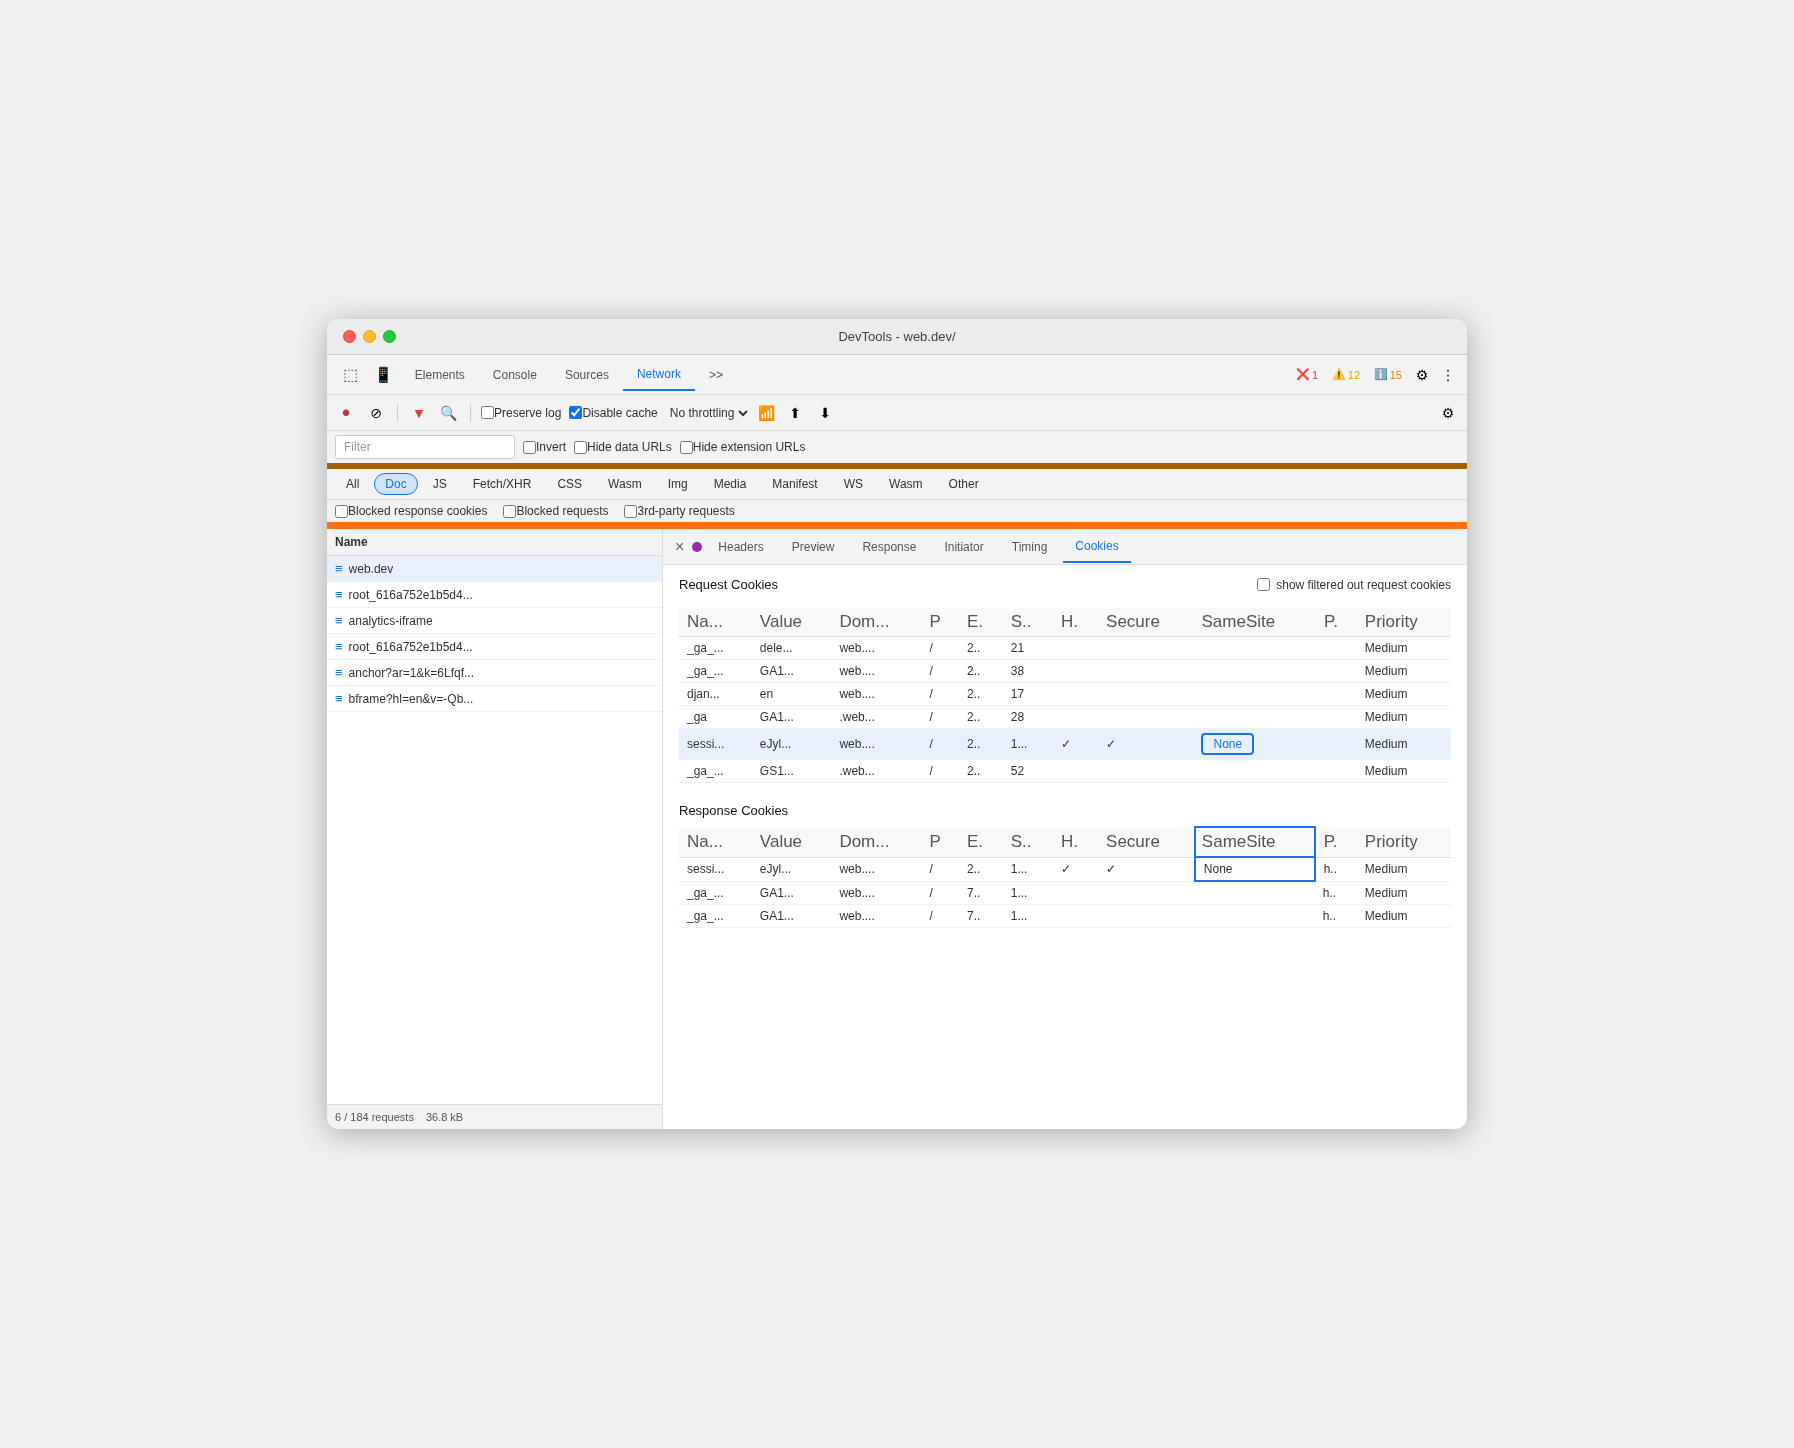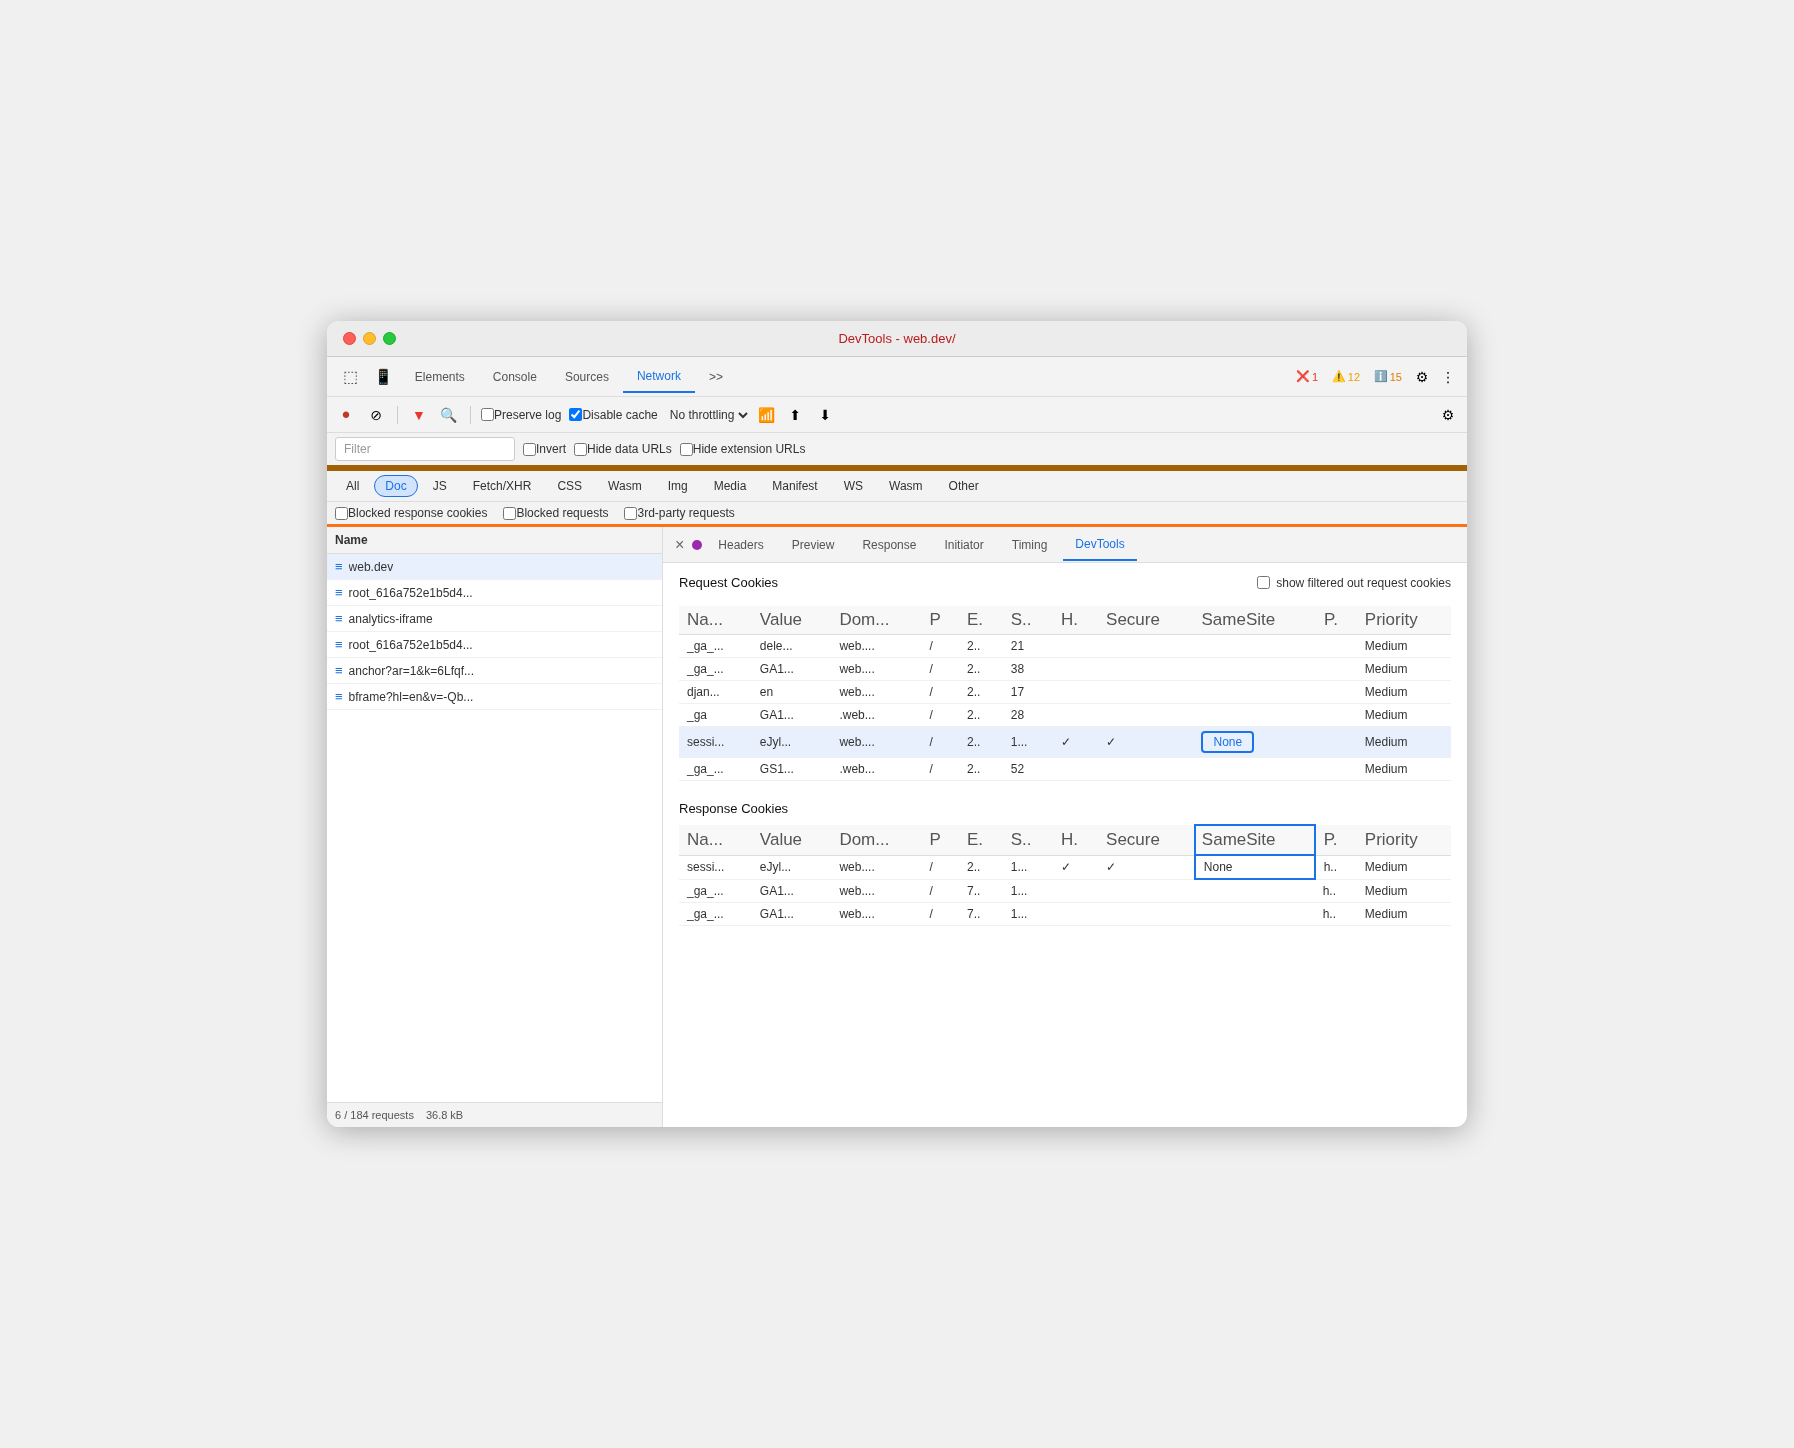--- a/index.html
+++ b/index.html
@@ -38,21 +38,21 @@
       width: 13px;
       height: 13px;
       border-radius: 50%;
     }
     .tl-red { background: #ff5f57; border: 1px solid #e0443e; }
     .tl-yellow { background: #ffbd2e; border: 1px solid #dfa123; }
     .tl-green { background: #28c840; border: 1px solid #1aab29; }
     .title-text {
       font-size: 13px;
       font-weight: 500;
-      color: #b91c1c;
+      color: #404040;
     }
     
     .devtools-tabs {
       background: #f3f3f3;
       border-bottom: 1px solid #ddd;
       display: flex;
       align-items: center;
       padding: 0 8px;
       height: 40px;
     }
@@ -170,21 +170,21 @@
       text-align: center;
     }
     .res-btn.active {
       background: #d2e3fc;
       border-color: #1a73e8;
       color: #1a73e8;
     }
     
     .options-bar {
       background: #f3f3f3;
-      border-bottom: 3px solid #f97316;
+      border-bottom: 7px solid #f97316;
       padding: 4px 8px;
       display: flex;
       align-items: center;
       gap: 16px;
     }
     
     .main-content {
       display: flex;
       height: 600px;
     }
@@ -492,21 +492,21 @@
     <div class="details-panel">
 
       <div class="details-tabs">
         <span class="close-btn">×</span>
         <div class="dot-indicator"></div>
         <div class="details-tab">Headers</div>
         <div class="details-tab">Preview</div>
         <div class="details-tab">Response</div>
         <div class="details-tab">Initiator</div>
         <div class="details-tab">Timing</div>
-        <div class="details-tab active">DevTools</div>
+        <div class="details-tab active">Cookies</div>
       </div>
 
       <div class="cookies-content">
 
         <div class="section-header-row">
           <span class="section-title">Request Cookies</span>
           <label class="show-filtered-label">
             <input type="checkbox" style="">
             <span>show filtered out request cookies</span>
           </label>

